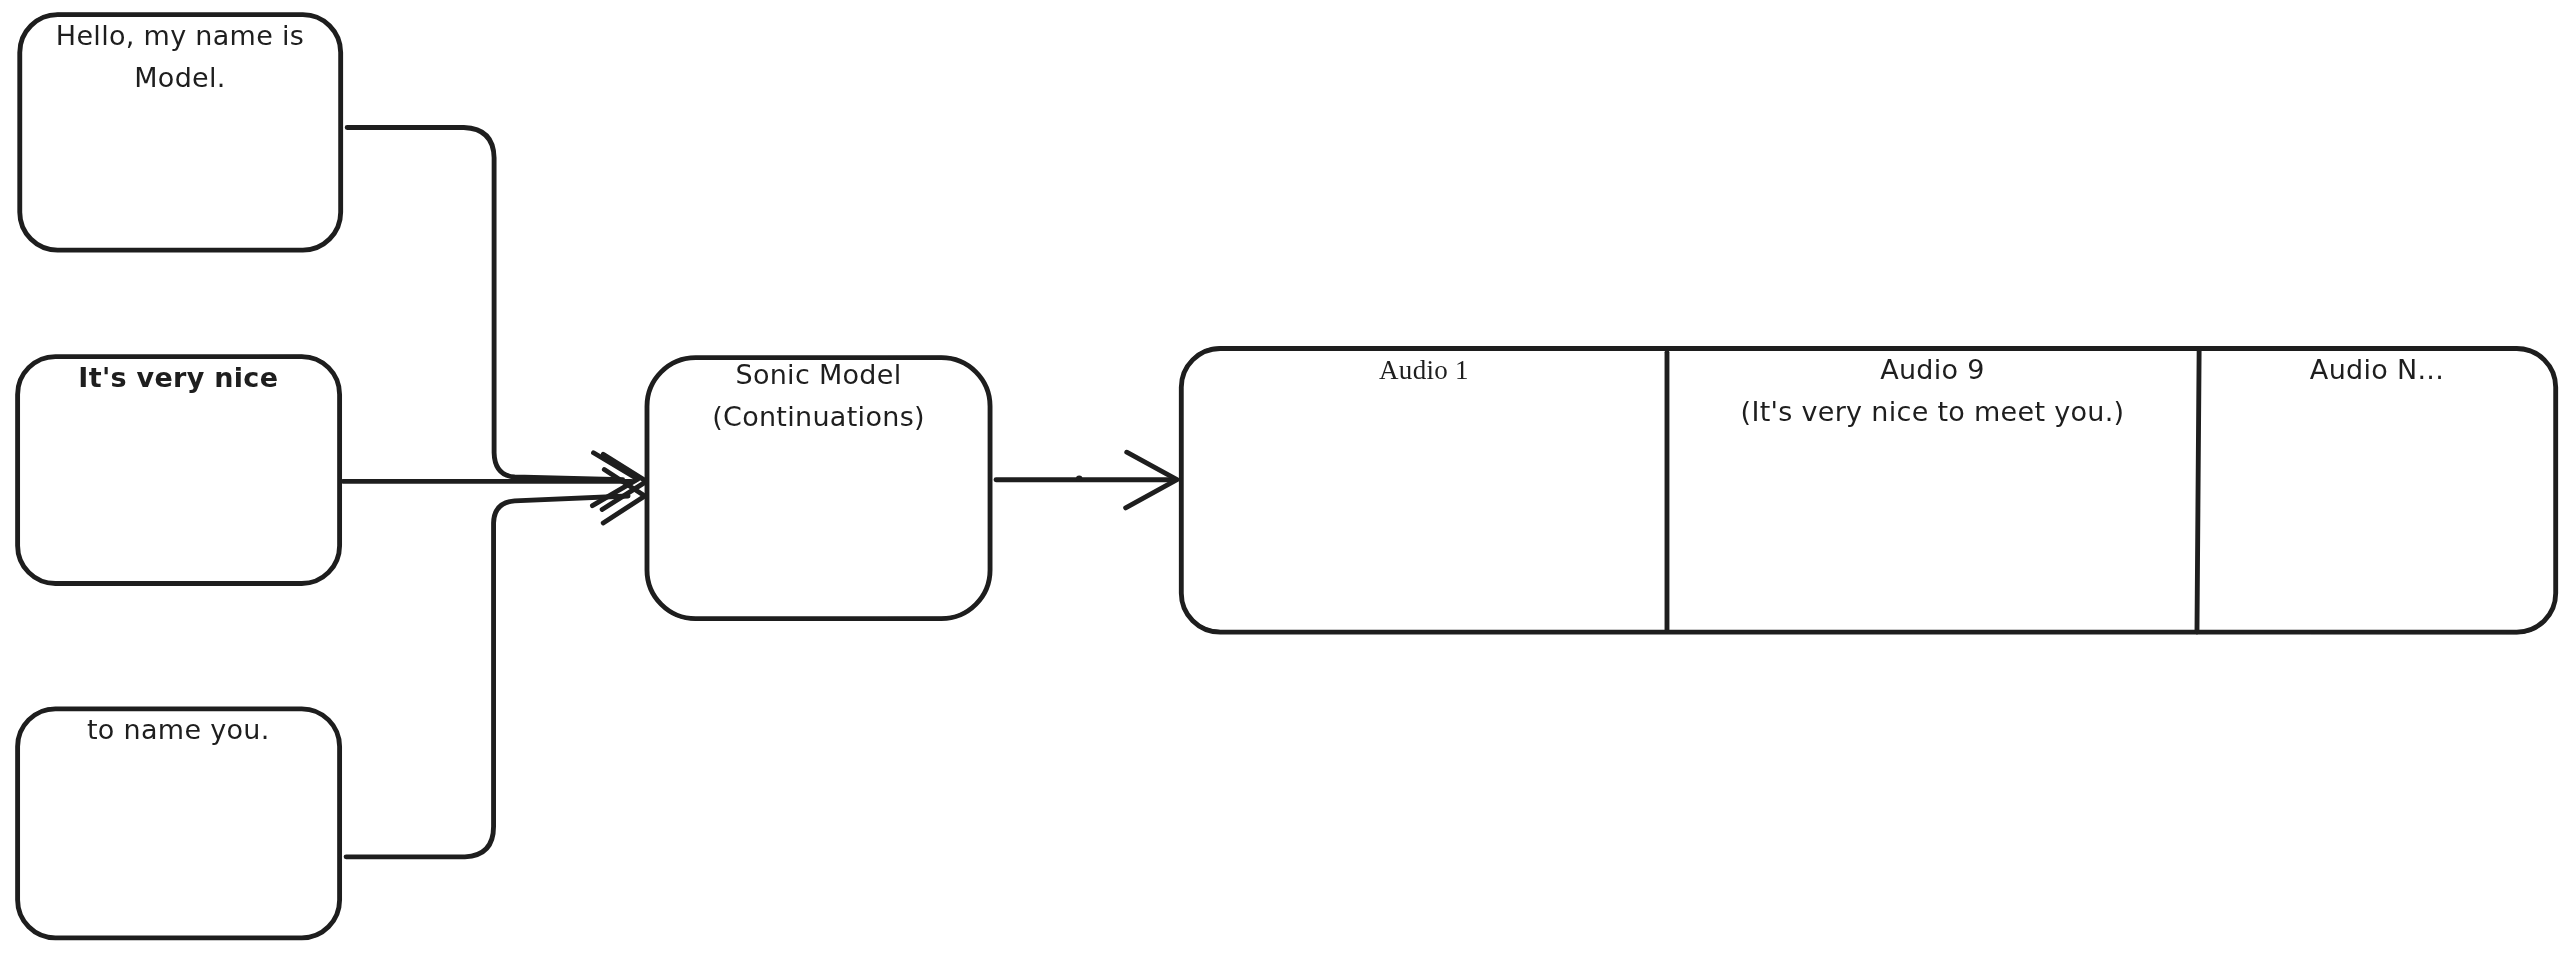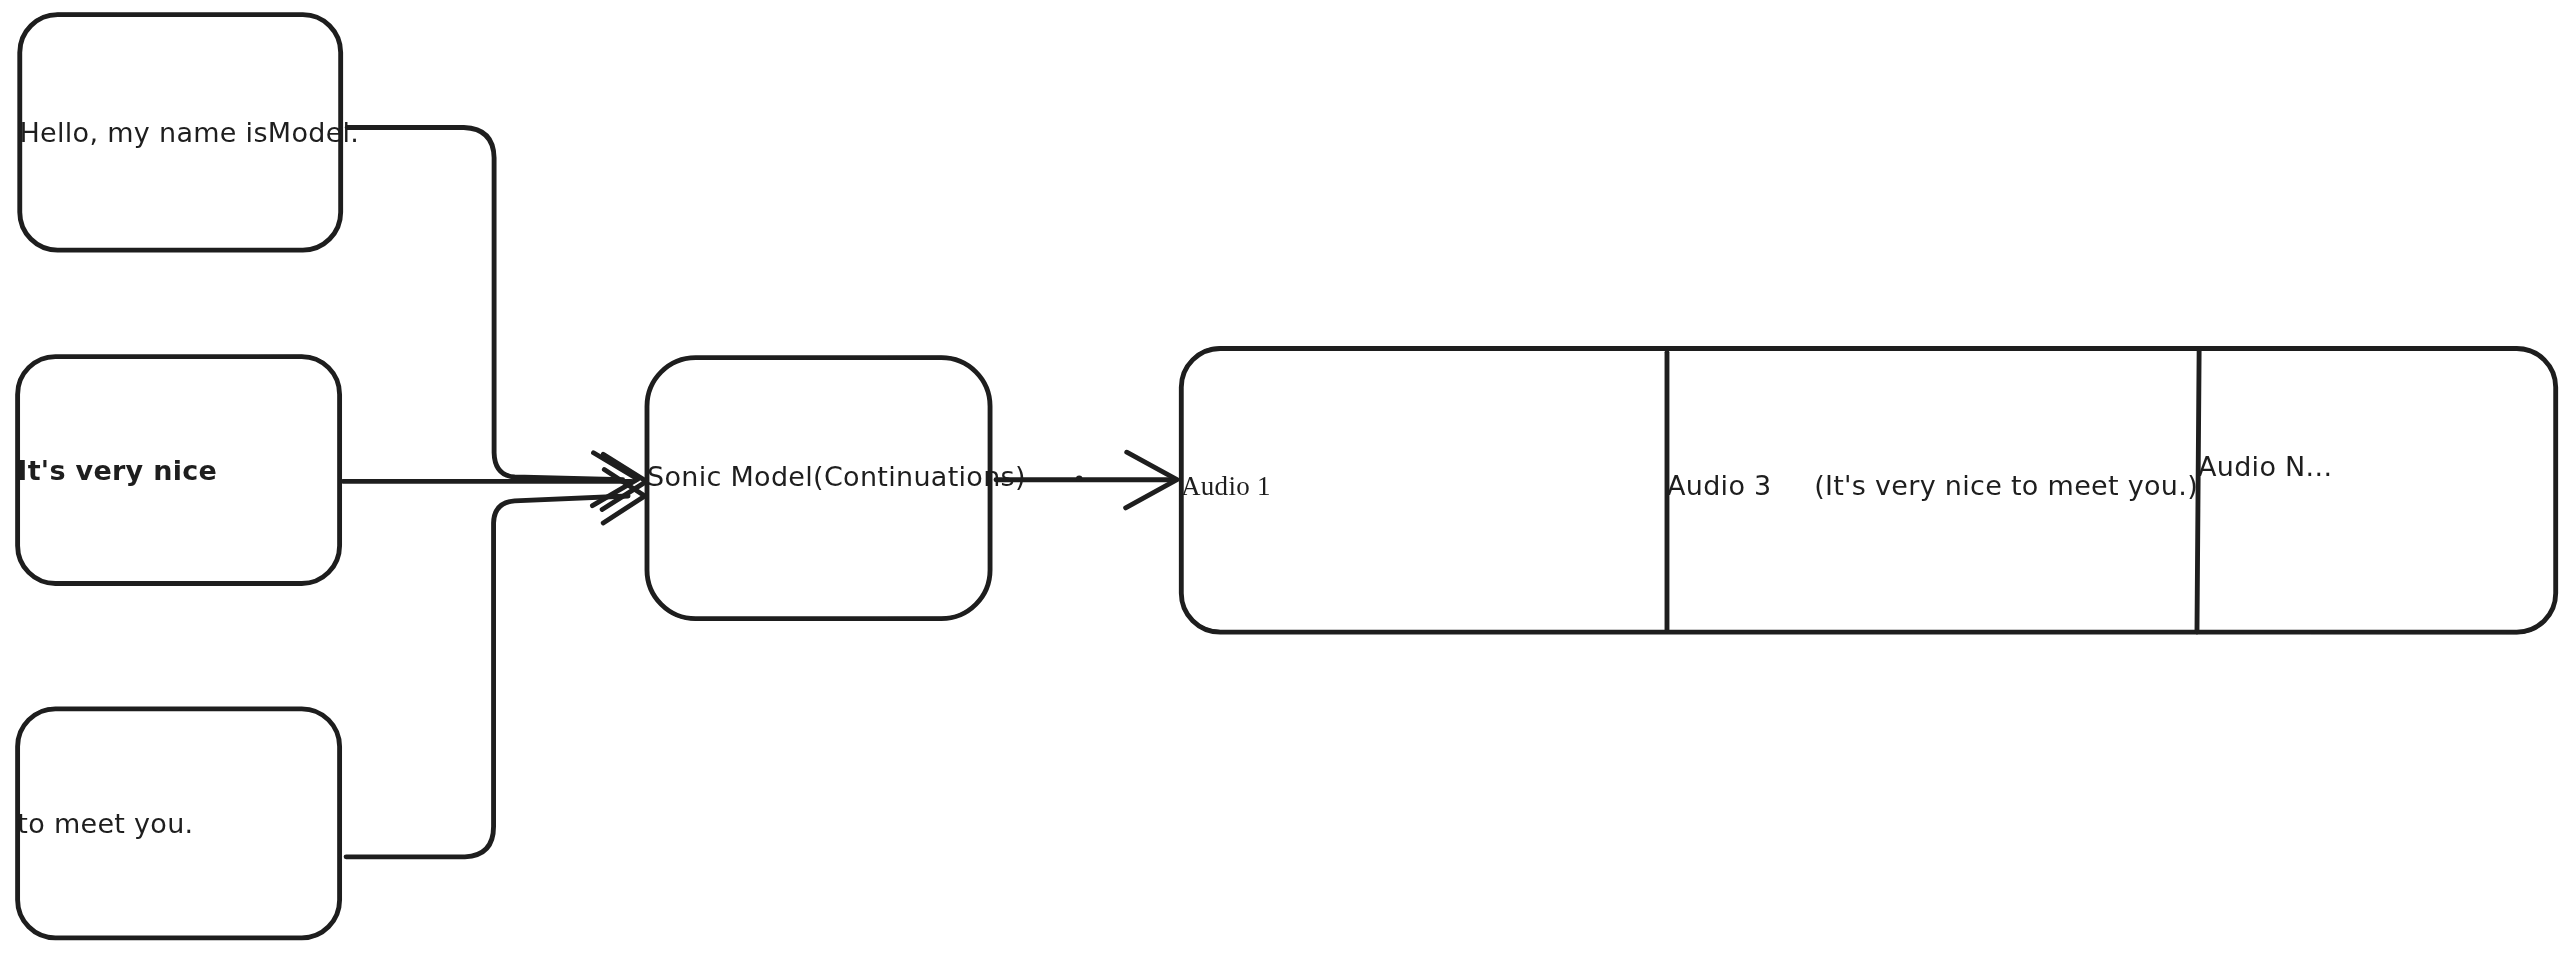--- a/index.html
+++ b/index.html
@@ -10,21 +10,21 @@
     background:#ffffff;
     font-family:"DejaVu Sans","Liberation Sans",sans-serif;
     overflow:hidden;
   }
   #canvas svg{position:absolute;left:0;top:0;}
   .s{fill:none;stroke:#1e1e1e;stroke-width:9;stroke-linecap:round;stroke-linejoin:round;}
   .sf{fill:#ffffff;stroke:#1e1e1e;stroke-width:9;stroke-linecap:round;stroke-linejoin:round;}
   .s2{fill:none;stroke:#1e1e1e;stroke-width:5;stroke-linecap:round;stroke-linejoin:round;opacity:.9;}
   .lbl{
     position:absolute;
-    display:flex;flex-direction:row;align-items:center;justify-content:space-between;
+    display:flex;flex-direction:column;align-items:center;justify-content:flex-start;
     text-align:center;color:#1e1e1e;box-sizing:border-box;
   }
   .tl{white-space:nowrap;font-size:27px;line-height:42px;letter-spacing:0.3px;}
   #l-in1{left:19.5px;top:14.6px;width:321px;height:236px;}
   #l-in2{left:17.3px;top:357px;width:322px;height:227px;font-weight:bold;}
   #l-in3{left:17.3px;top:709px;width:322px;height:229px;}
   #l-model{left:647px;top:354px;width:343px;height:261px;padding-bottom:16px;}
   #l-out1{left:1181px;top:349px;width:486px;height:284px;padding-bottom:10.8px;font-family:Liberation Serif, serif;}
   #l-out2{left:1667px;top:349px;width:531px;height:284px;padding-bottom:10.8px;}
   #l-out3{left:2198px;top:349px;width:358px;height:284px;padding-bottom:48px;}
@@ -88,34 +88,34 @@
   <div class="lbl" id="l-in1">
     <div class="tl">Hello, my name is</div>
     <div class="tl">Model.</div>
   </div>
 
   <div class="lbl" id="l-in2">
     <div class="tl">It's very nice</div>
   </div>
 
   <div class="lbl" id="l-in3">
-    <div class="tl">to meet you.</div>
+    <div class="tl">to name you.</div>
   </div>
 
   <div class="lbl" id="l-model">
     <div class="tl">Sonic Model</div>
     <div class="tl">(Continuations)</div>
   </div>
 
   <div class="lbl" id="l-out1">
     <div class="tl">Audio 1</div>
   </div>
 
   <div class="lbl" id="l-out2">
-    <div class="tl">Audio 3</div>
+    <div class="tl">Audio 9</div>
     <div class="tl">(It's very nice to meet you.)</div>
   </div>
 
   <div class="lbl" id="l-out3">
     <div class="tl">Audio N...</div>
   </div>
 
 </div>
 
 

